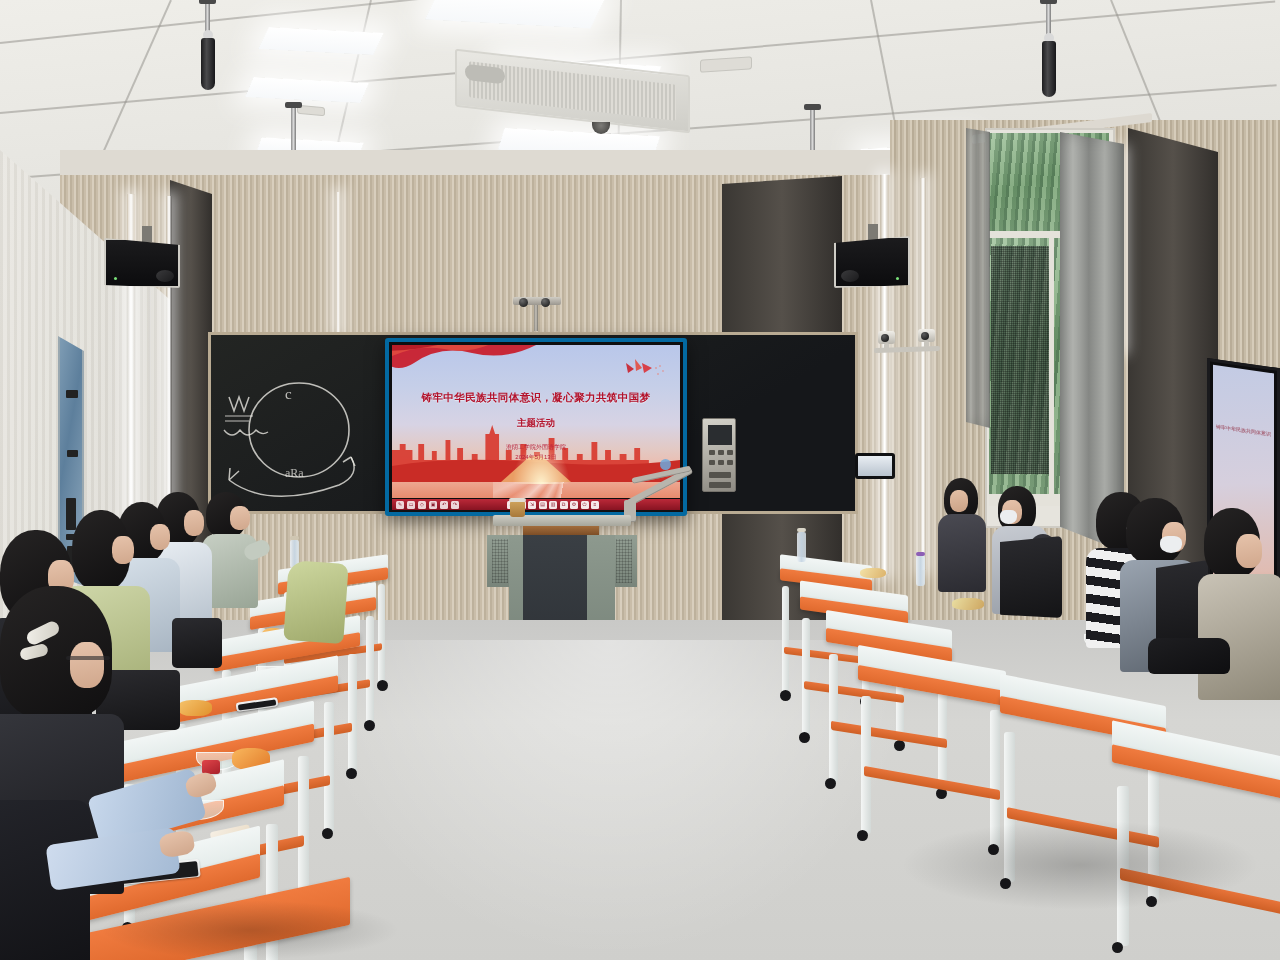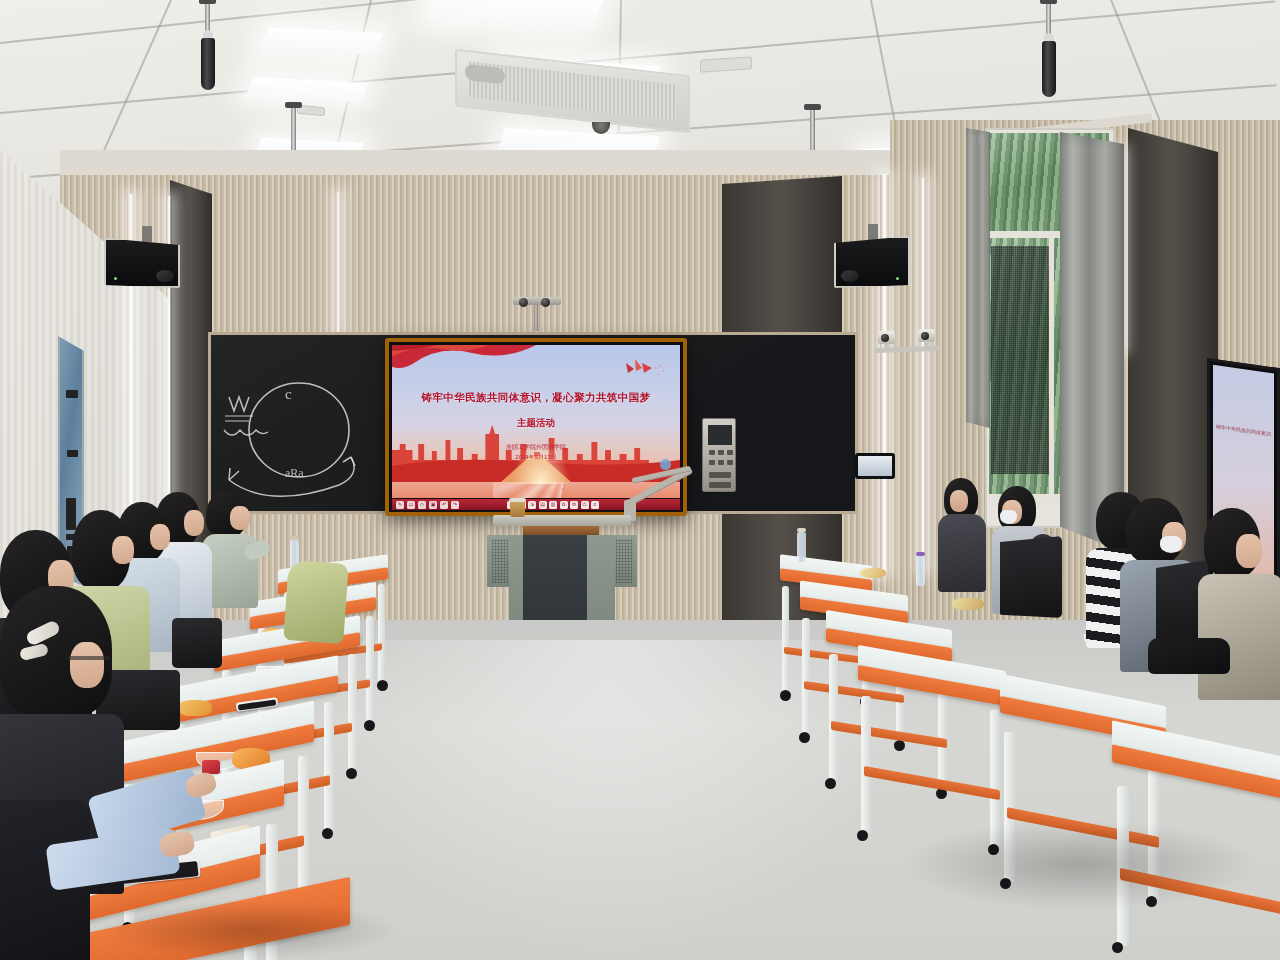--- a/index.html
+++ b/index.html
@@ -76,21 +76,21 @@
            background:radial-gradient(ellipse at 50% 0%,rgba(255,255,255,.45),rgba(255,255,255,0) 70%); }
 
   
   .blackboard { position:absolute; left:208px; top:332px; width:650px; height:182px;
                 background:#191b1a; border:3px solid #b9ab93; }
   .bb-inner { position:absolute; inset:0; background:linear-gradient(150deg,#232523,#15171a 70%); }
   .chalk { position:absolute; stroke:#e7e6e0; fill:none; opacity:.8; }
 
   
   .display-frame { position:absolute; left:385px; top:338px; width:302px; height:178px;
-                   background:#0e0e10; border:4px solid #a16207; border-radius:3px;
+                   background:#0e0e10; border:4px solid #0369a1; border-radius:3px;
                    box-shadow:0 6px 18px rgba(0,0,0,.5); }
   .slide { position:absolute; left:3px; top:3px; right:3px; bottom:14px;
            background:linear-gradient(180deg,#b9c7ea 0%,#c6cfe8 28%,#d7d3e4 52%,#e3c9c4 68%,#f0b6a4 84%,#e88b6e 100%);
            overflow:hidden; }
   .sun-rays { position:absolute; left:35%; top:-30%; width:130%; height:130%;
               background:conic-gradient(from 190deg at 20% 80%,
                 rgba(255,255,255,.55) 0deg,rgba(255,255,255,0) 9deg,
                 rgba(255,255,255,.4) 18deg,rgba(255,255,255,0) 27deg,
                 rgba(255,255,255,.5) 36deg,rgba(255,255,255,0) 46deg,
                 rgba(255,255,255,.35) 55deg,rgba(255,255,255,0) 70deg); }

